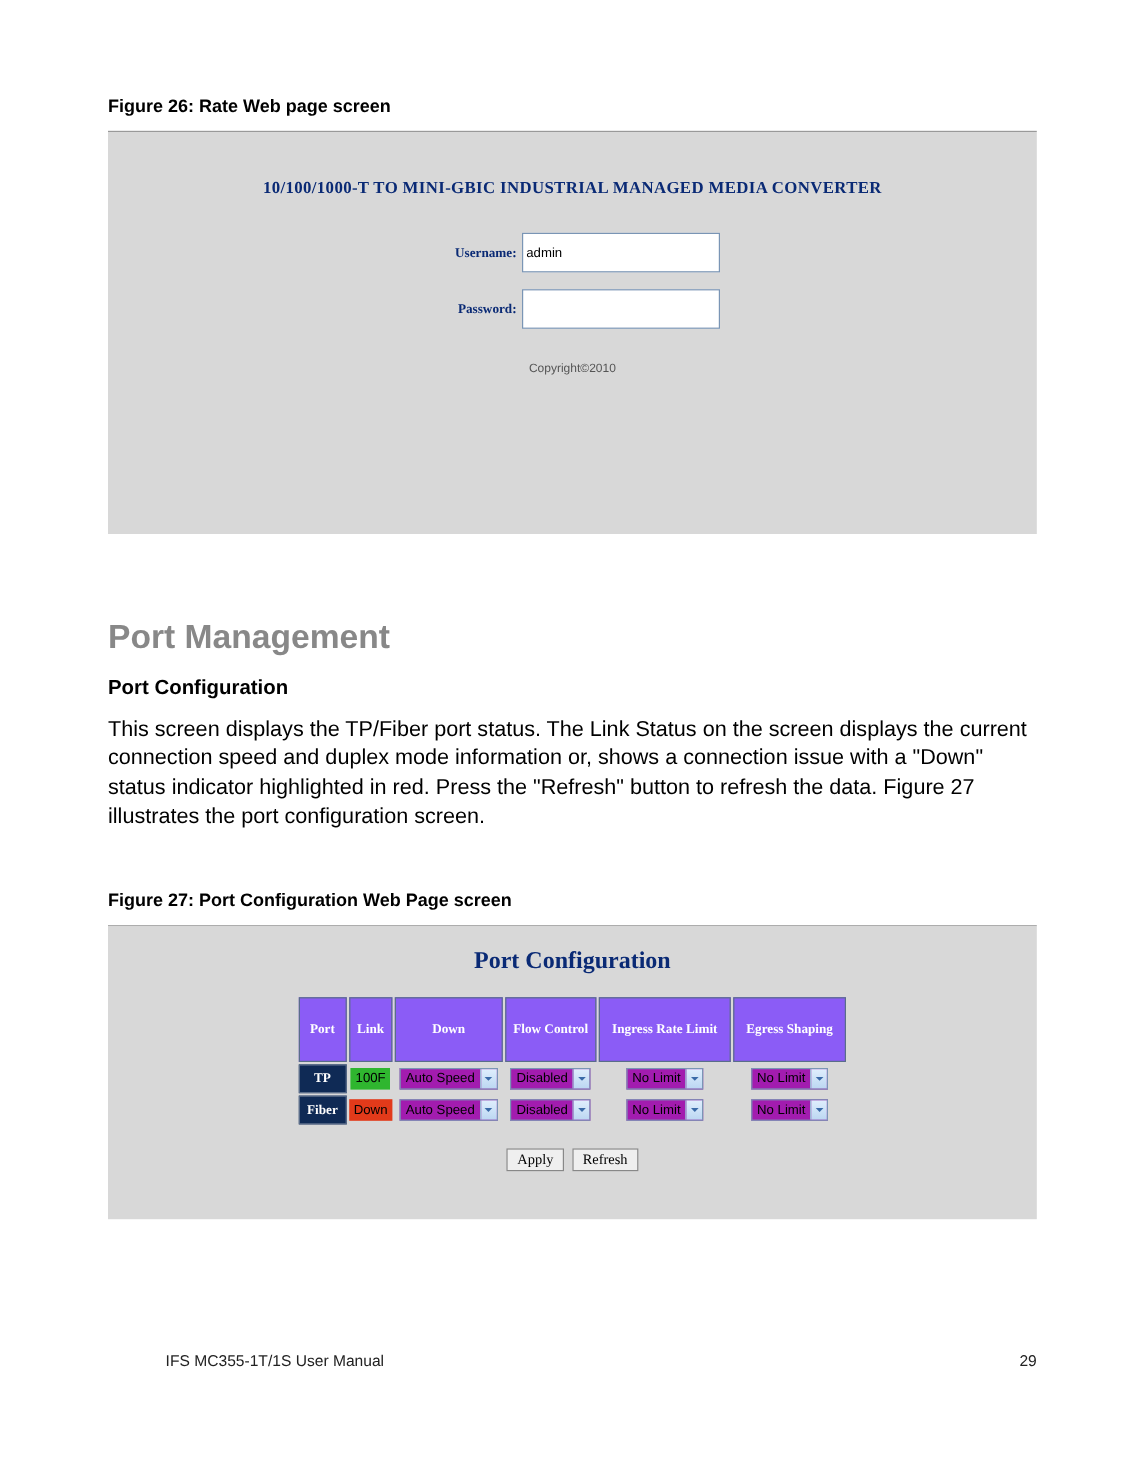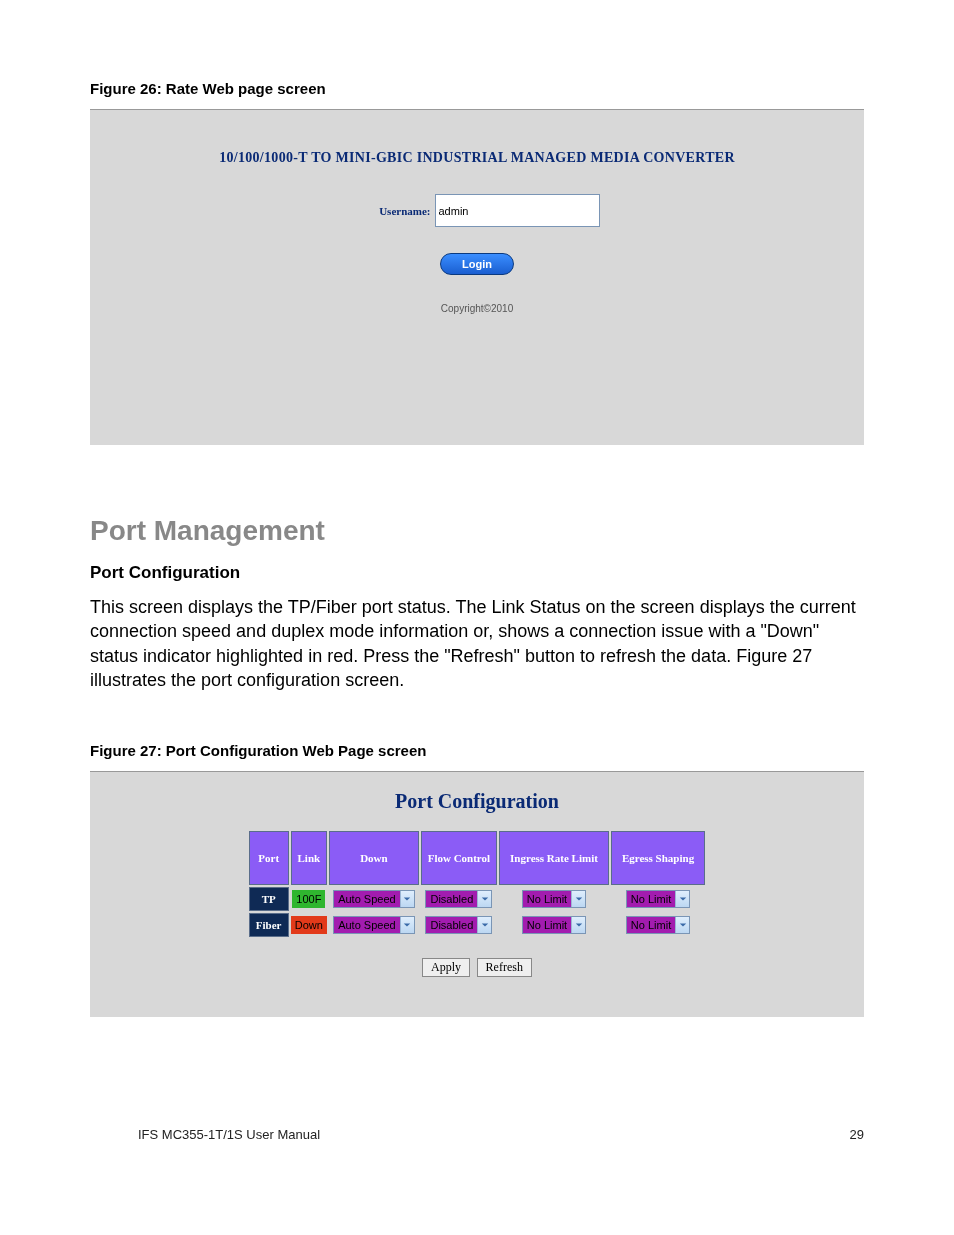--- a/index.html
+++ b/index.html
@@ -206,24 +206,25 @@
 <hr class="rule">
 
 <div class="login-panel">
   <div class="login-title">10/100/1000-T TO MINI-GBIC INDUSTRIAL MANAGED MEDIA CONVERTER</div>
 
   <div class="login-row">
     <span class="login-label">Username:</span>
     <input class="login-input" value="admin" style="">
   </div>
 
-
-  <div>
-    <button class="login-button">Login</button>
+  <div class="login-row">
+    <span class="login-label">Password:</span>
+    <input type="password" class="login-input" value="" style="">
   </div>
+
 
   <div class="login-copy">Copyright©2010</div>
 </div>
 
 <h2 class="section">Port Management</h2>
 <h3 class="subsection">Port Configuration</h3>
 <p class="body">This screen displays the TP/Fiber port status. The Link Status on the screen displays the current connection speed and duplex mode information or, shows a connection issue with a "Down" status indicator highlighted in red. Press the "Refresh" button to refresh the data. Figure 27 illustrates the port configuration screen.</p>
 
 <div class="figcaption">Figure 27: Port Configuration Web Page screen</div>
 <hr class="rule">

